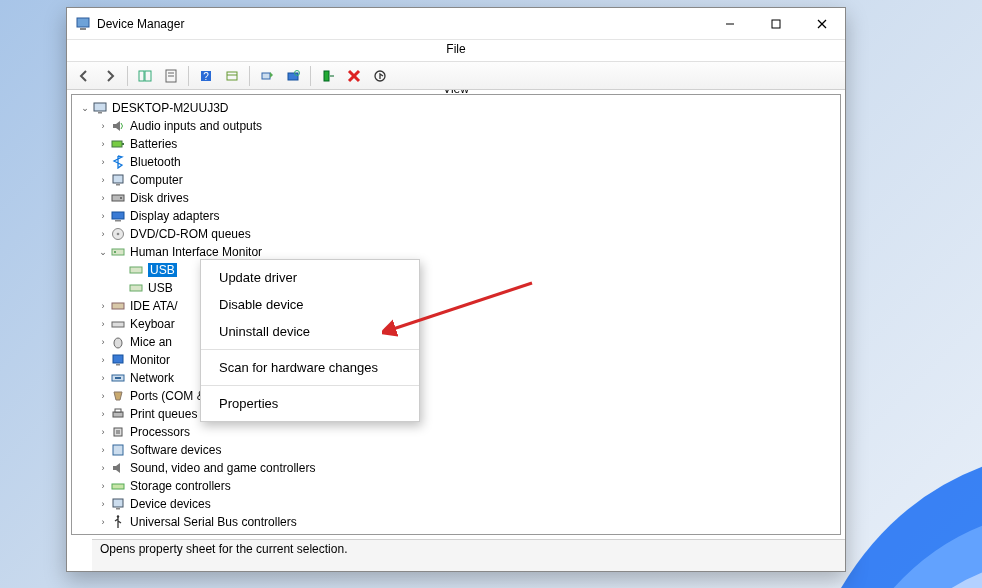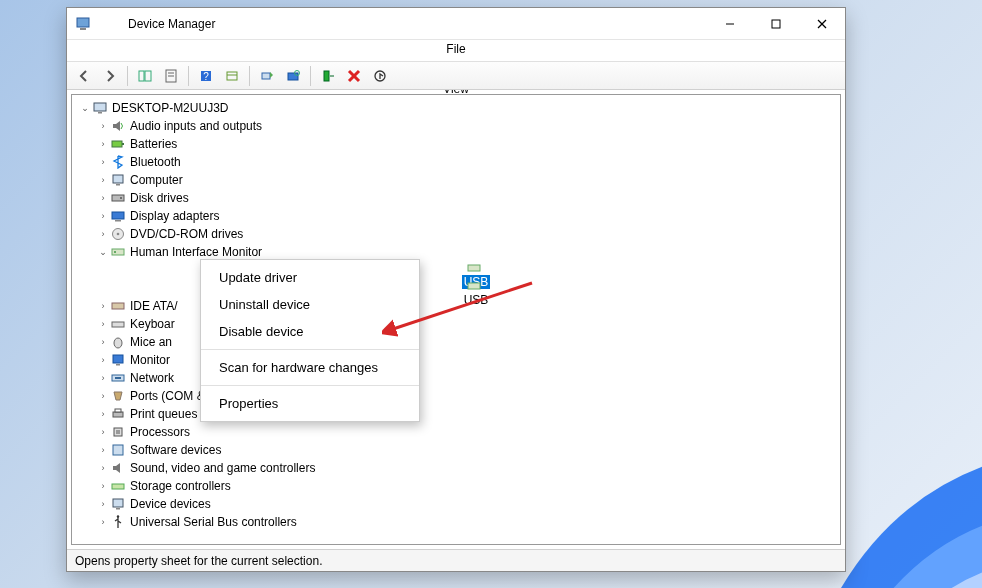--- a/index.html
+++ b/index.html
@@ -32,21 +32,20 @@
     display: flex;
     flex-direction: column;
   }
   .titlebar {
     height: 32px;
     display: flex;
     align-items: center;
     padding-left: 8px;
     background: #fff;
     border-bottom: 1px solid #e5e5e5;
-    gap: 31px;
   }
   .titlebar .appicon {
     width: 16px; height: 16px; margin-right: 6px;
   }
   .titlebar .title {
     flex: 1;
     font-size: 12px;
   }
   .win-controls { display: flex; }
   .win-btn {
@@ -117,28 +116,28 @@
     font-size:11px;
   }
   .lbl { font-size: 12px; text-align: right; }
   .selected .lbl {
     background: #0078d7;
     color: #fff;
     padding: 0 2px;
   }
   .indent-0 { padding-left: 4px; }
   .indent-1 { padding-left: 22px; }
-  .indent-2 { padding-left: 40px; flex-direction: column; }
+  .indent-2 { padding-left: 40px; }
   .statusbar {
-    height: 22px;
+    height: 32px;
     border-top: 1px solid #d0d0d0;
     padding: 2px 8px;
     font-size: 12px;
     background:#f5f5f5;
-    display:flex;align-items:center;
+    display:flex;align-items:flex-start;margin-left:25px;
   }
   .ctxmenu {
     position: absolute;
     left: 128px;
     top: 164px;
     width: 220px;
     background: #fff;
     border: 1px solid #ccc;
     box-shadow: 2px 4px 10px rgba(0,0,0,0.25);
     padding: 4px 0;
@@ -357,21 +356,21 @@
       </div>
 
       <div class="node indent-1">
         <span class="toggle">›</span>
         <span class="icn">
             <svg width="14" height="14" viewBox="0 0 14 14">
               <circle cx="7" cy="7" r="5.5" fill="#e8e8e8" stroke="#888"></circle>
               <circle cx="7" cy="7" r="1.3" fill="#888"></circle>
             </svg>
           </span>
-        <span class="lbl">DVD/CD-ROM drives</span>
+        <span class="lbl">DVD/CD-ROM queues</span>
       </div>
 
       <div class="node indent-1">
         <span class="toggle">⌄</span>
         <span class="icn">
             <svg width="14" height="14" viewBox="0 0 14 14">
               <rect x="1" y="4" width="12" height="6" fill="#d8e5c8" stroke="#6a6"></rect>
               <rect x="3" y="6" width="2" height="2" fill="#6a6"></rect>
             </svg>
           </span>
@@ -529,22 +528,22 @@
             <svg width="14" height="14" viewBox="0 0 14 14">
               <path d="M7 1 v12 M7 4 l-3 2 M7 6 l3 2" fill="none" stroke="#333" stroke-width="1.3"></path>
               <circle cx="7" cy="1.5" r="1.2" fill="#333"></circle>
             </svg>
           </span>
         <span class="lbl">Universal Serial Bus controllers</span>
       </div>
 
       <div class="ctxmenu">
         <div class="ctxitem">Update driver</div>
+        <div class="ctxitem">Disable device</div>
         <div class="ctxitem">Uninstall device</div>
-        <div class="ctxitem">Disable device</div>
         <div class="ctxsep"></div>
         <div class="ctxitem">Scan for hardware changes</div>
         <div class="ctxsep"></div>
         <div class="ctxitem bold">Properties</div>
       </div>
 
       <svg class="arrow-annot" viewBox="0 0 160 80">
         <defs>
           <marker id="ah" markerWidth="10" markerHeight="10" refX="2" refY="3" orient="auto">
             <path d="M0 0 L6 3 L0 6 Z" fill="#d62828"></path>

